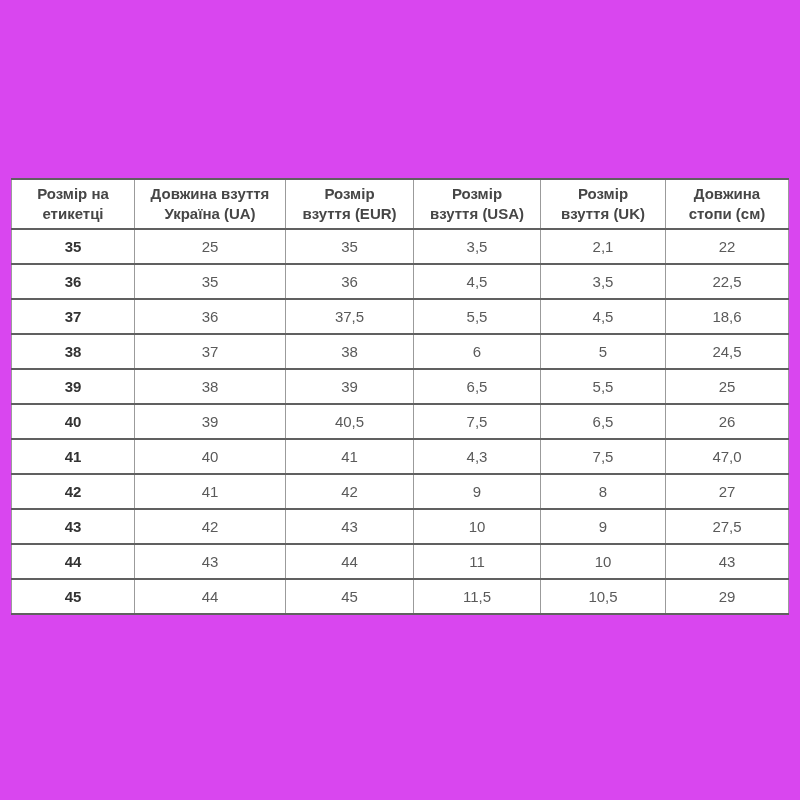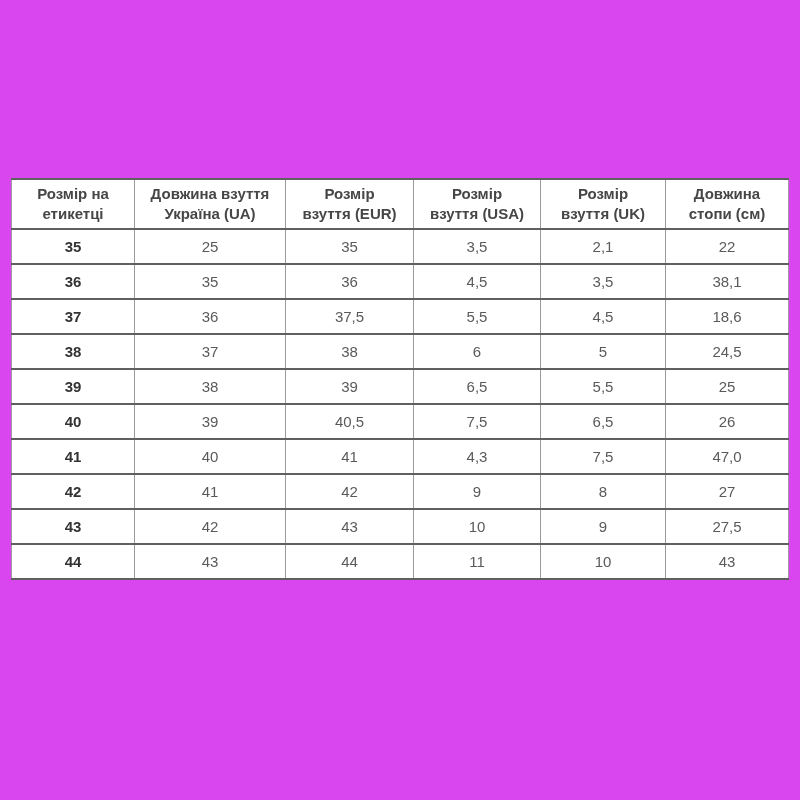--- a/index.html
+++ b/index.html
@@ -88,21 +88,21 @@
           <td>3,5</td>
           <td>2,1</td>
           <td>22</td>
         </tr>
         <tr>
           <td class="label-col">36</td>
           <td>35</td>
           <td>36</td>
           <td>4,5</td>
           <td>3,5</td>
-          <td>38,1</td>
+          <td>22,5</td>
         </tr>
         <tr>
           <td class="label-col">37</td>
           <td>36</td>
           <td>37,5</td>
           <td>5,5</td>
           <td>4,5</td>
           <td>18,6</td>
         </tr>
         <tr>
@@ -154,15 +154,23 @@
           <td>27,5</td>
         </tr>
         <tr>
           <td class="label-col">44</td>
           <td>43</td>
           <td>44</td>
           <td>11</td>
           <td>10</td>
           <td>43</td>
         </tr>
+        <tr>
+          <td class="label-col">45</td>
+          <td>44</td>
+          <td>45</td>
+          <td>11,5</td>
+          <td>10,5</td>
+          <td>29</td>
+        </tr>
       </tbody>
   </table>
 </div>
 
 </body></html>

